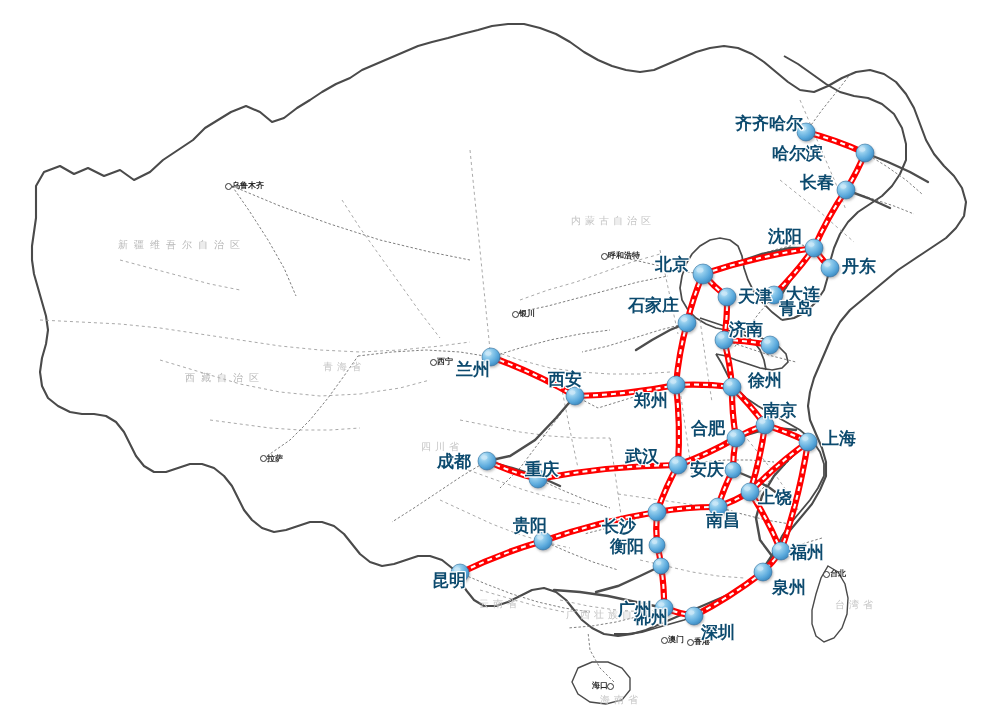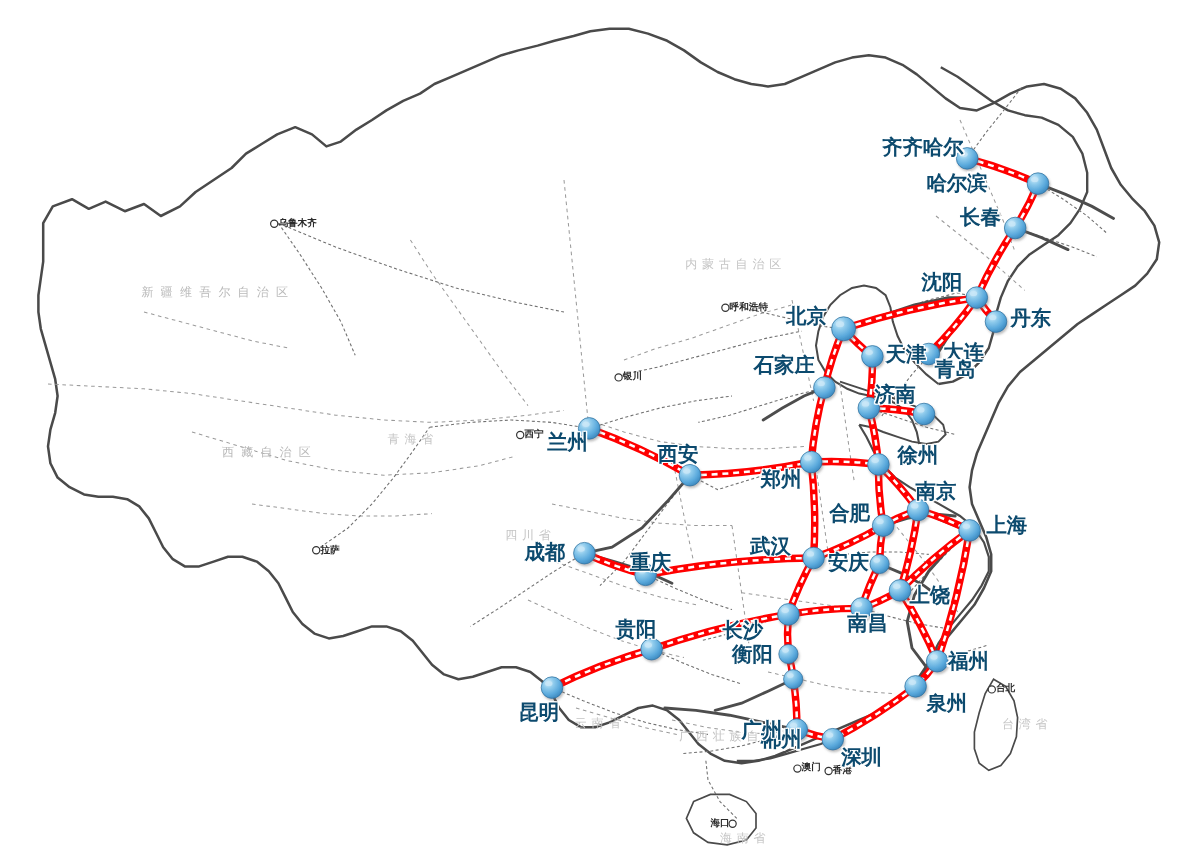--- a/index.html
+++ b/index.html
@@ -540,19 +540,19 @@
       <div class="city-label" style="left: 691px; top: 420px;">合肥</div>
       <div class="city-label" style="left: 763px; top: 402px;">南京</div>
       <div class="city-label" style="left: 822px; top: 430px;">上海</div>
       <div class="city-label" style="left: 690px; top: 461px;">安庆</div>
       <div class="city-label" style="left: 758px; top: 489px;">上饶</div>
       <div class="city-label" style="left: 706px; top: 512px;">南昌</div>
       <div class="city-label" style="left: 602px; top: 489px; margin-top: 29px;">长沙</div>
       <div class="city-label" style="left: 610px; top: 538px;">衡阳</div>
       <div class="city-label" style="left: 634px; top: 561px; margin-top: 48px;">郴州</div>
       <div class="city-label" style="left: 513px; top: 517px;">贵阳</div>
-      <div class="city-label" style="left: 432px; top: 586px;">昆明</div>
+      <div class="city-label" style="left: 432px; top: 572px;">昆明</div>
       <div class="city-label" style="left: 790px; top: 544px;">福州</div>
       <div class="city-label" style="left: 772px; top: 579px;">泉州</div>
       <div class="city-label" style="left: 618px; top: 601px;">广州</div>
       <div class="city-label" style="left: 701px; top: 624px;">深圳</div>
     </div>
 </div>
 
 </body></html>

